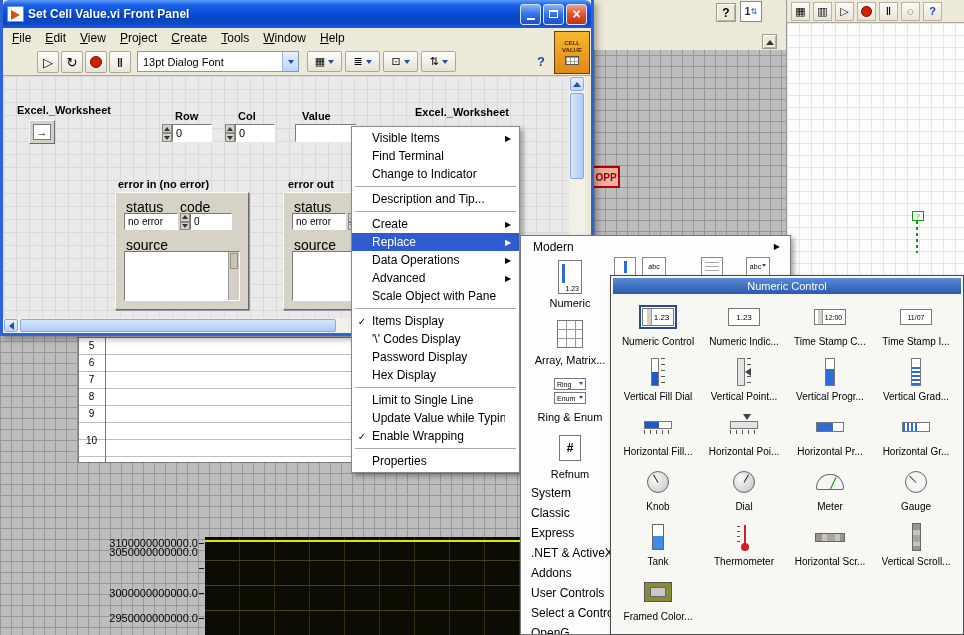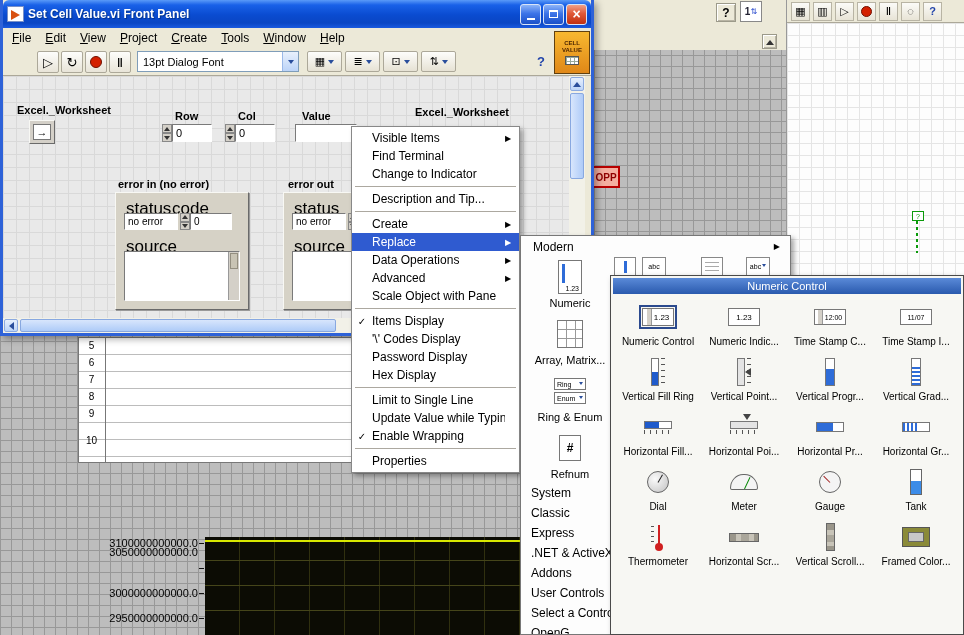--- a/index.html
+++ b/index.html
@@ -94,21 +94,21 @@
 .spinner{position:absolute;width:10px;display:flex;flex-direction:column}
 .spinner i{flex:1;background:#D4D0C8;border:1px solid #888;display:flex;align-items:center;justify-content:center}
 .sU{width:0;height:0;border:3px solid transparent;border-bottom:4px solid #333;margin-top:-3px}
 .sD{width:0;height:0;border:3px solid transparent;border-top:4px solid #333;margin-bottom:-3px}
 .refctl{position:absolute;left:26px;top:44px;width:26px;height:24px;background:#D4D0C8;border:1px solid;
  border-color:#F8F8F4 #6A6A6A #6A6A6A #F8F8F4;display:flex;align-items:center;justify-content:center}
 .refctl .win{width:18px;height:16px;background:#fff;border:1px solid #777;display:flex;align-items:center;
  justify-content:center;font-weight:bold;font-size:11px}
 .cluster{position:absolute;background:#D6D2C6;border:1px solid;border-color:#F8F8F4 #6A6A6A #6A6A6A #F8F8F4;
  box-shadow:1px 1px 0 #999}
-.clbl{position:absolute;font-size:17px}
+.clbl{position:absolute;font-size:14px}
 .src{position:absolute;background:#fff;border:1px solid;border-color:#7A7A7A #FFF #FFF #7A7A7A}
 .src .sb{position:absolute;right:0;top:0;bottom:0;width:11px;background:#D4D0C8;border-left:1px solid #999}
 .src .sb i{display:block;margin:1px;height:16px;background:#C9C4B4;border:1px solid #948F80}
 
 
 .vsc{position:absolute;left:566px;top:76px;width:16px;height:242px;background:#F2F1E8}
 .hsc{position:absolute;left:0;top:318px;width:566px;height:15px;background:#F2F1E8}
 .sbtn{position:absolute;background:linear-gradient(180deg,#E6F0FE,#BCD4F8);border:1px solid #8CAAE0;border-radius:2px;
  display:flex;align-items:center;justify-content:center}
 .thv{position:absolute;left:1px;top:17px;width:14px;height:86px;background:linear-gradient(90deg,#D8E6FC,#AECBF8);
@@ -385,21 +385,21 @@
       <div class="fld" style="left:232px;top:48px;width:40px;height:18px">0</div>
 
       <div class="blbl" style="left:299px;top:34px">Value</div>
       <div class="fld" style="left:292px;top:48px;width:62px;height:18px"></div>
 
       <div class="blbl" style="left:412px;top:30px">Excel._Worksheet</div>
 
       <div class="blbl" style="left:115px;top:102px">error in (no error)</div>
       <div class="cluster" style="left:112px;top:116px;width:134px;height:118px">
         <div class="clbl" style="left:10px;top:6px">status</div>
-        <div class="clbl" style="left:56px;top:6px">code</div>
+        <div class="clbl" style="left:64px;top:6px">code</div>
         <div class="fld" style="left:8px;top:20px;width:54px;height:17px;font-size:10px">no error</div>
         <div class="spinner" style="left:64px;top:20px;height:17px">
           <i>
               <span class="sU"></span>
             </i>
           <i>
               <span class="sD"></span>
             </i>
         </div>
         <div class="fld" style="left:74px;top:20px;width:42px;height:17px;font-size:10px">0</div>
@@ -652,21 +652,21 @@
             </div>
           </div>
         <div class="npl">Time Stamp I...</div>
       </div>
 
       <div class="npc">
         <div class="npi">
             <div class="i-vf"></div>
             <div class="tks"></div>
           </div>
-        <div class="npl">Vertical Fill Ring</div>
+        <div class="npl">Vertical Fill Dial</div>
       </div>
       <div class="npc">
         <div class="npi">
             <div class="i-vp0">
               <span class="ptrL"></span>
             </div>
             <div class="tks"></div>
           </div>
         <div class="npl">Vertical Point...</div>
       </div>
@@ -712,20 +712,28 @@
       <div class="npc">
         <div class="npi">
             <div class="i-hgrad"></div>
           </div>
         <div class="npl">Horizontal Gr...</div>
       </div>
 
       <div class="npc">
         <div class="npi">
             <div class="i-knob">
+              <span class="nd" style="transform:rotate(-120deg)"></span>
+            </div>
+          </div>
+        <div class="npl">Knob</div>
+      </div>
+      <div class="npc">
+        <div class="npi">
+            <div class="i-knob">
               <span class="nd" style="transform:rotate(-60deg)"></span>
             </div>
           </div>
         <div class="npl">Dial</div>
       </div>
       <div class="npc">
         <div class="npi">
             <div class="i-meter">
               <span class="nd"></span>
             </div>

